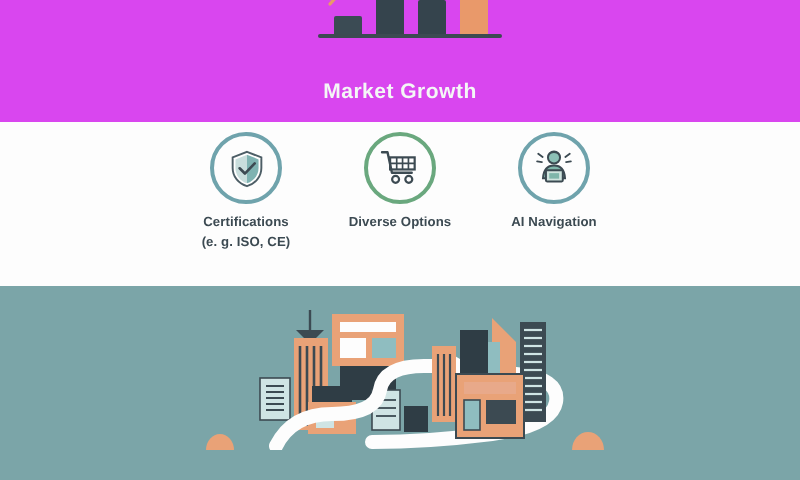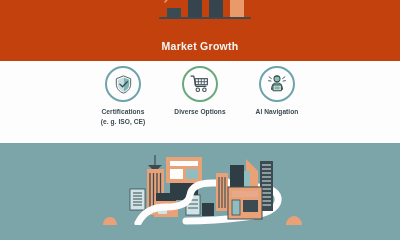--- a/index.html
+++ b/index.html
@@ -4,21 +4,21 @@
 <style>
   html,body{margin:0;padding:0;}
   body{
     width:400px;height:225px;overflow:hidden;
     font-family:"Liberation Sans",sans-serif;
     background:#7ba5a8;
   }
   .page{position:relative;width:400px;height:225px;overflow:hidden;background:#7ba5a8;}
 
   
-  .band-top{position:absolute;left:0;top:0;width:400px;height:61px;background:#c2410c;}
+  .band-top{position:absolute;left:0;top:0;width:400px;height:61px;background:#d946ef;}
   .chart-wrap{position:absolute;left:155px;top:-16px;width:100px;height:52px;}
   .chart-base{position:absolute;left:4px;top:33px;width:92px;height:2px;background:#3c4a52;border-radius:1px;}
   .bar{position:absolute;bottom:19px;border-radius:1px 1px 0 0;}
   .b1{left:12px;width:14px;height:9px;background:#3b4b54;}
   .b2{left:33px;width:14px;height:19px;background:#35444d;}
   .b3{left:54px;width:14px;height:17px;background:#35444d;}
   .b4{left:75px;width:14px;height:36px;background:#e9996a;}
   .trend{position:absolute;left:6px;top:-14px;width:94px;height:36px;}
   .chart-title{
     position:absolute;left:0;top:40px;width:400px;text-align:center;

